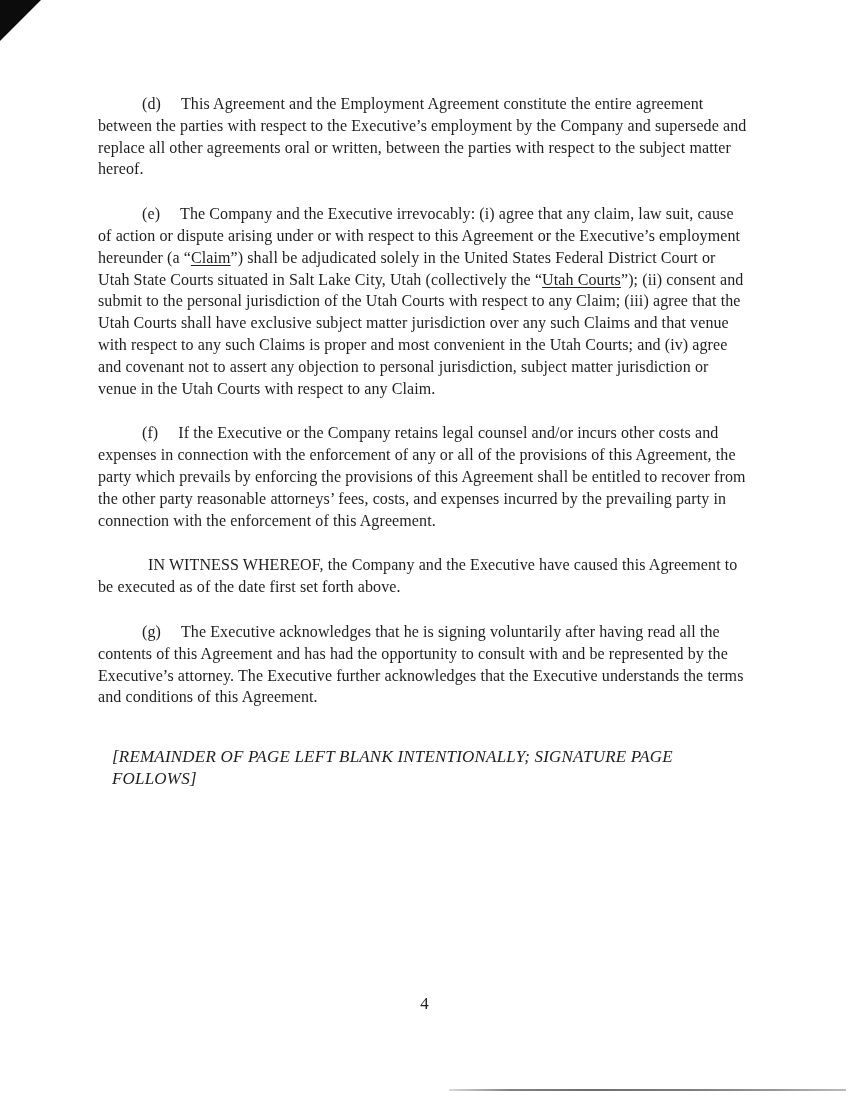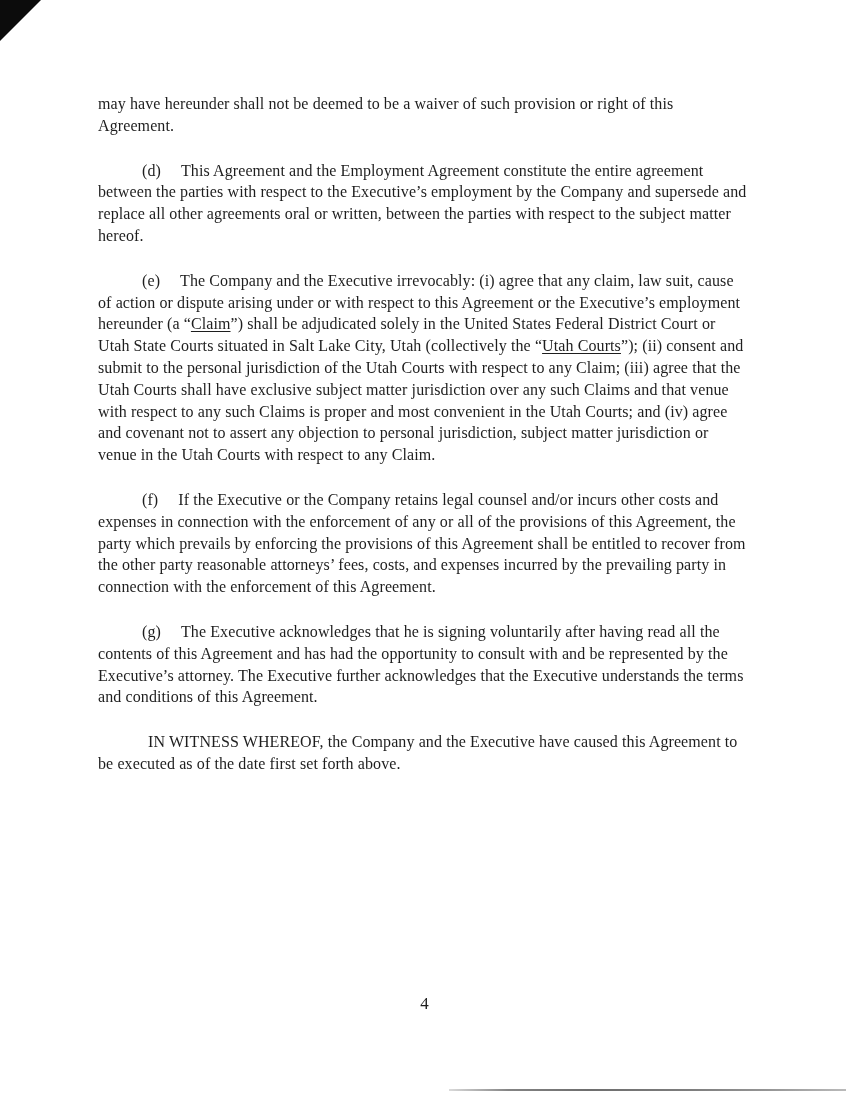--- a/index.html
+++ b/index.html
@@ -87,25 +87,25 @@
 </style>
 </head>
 <body>
 
 <div class="page">
 
   <div class="corner-fold" style="border-top-color: rgb(12, 12, 12);"></div>
 
   <div class="content" id="document-body">
 
-    <p class="para continuation"><span>may have hereunder shall not be deemed to be a waiver of such provision or right of this Agreement.</span></p>
       <p class="para labeled"><span class="plabel">(d)</span><span>This Agreement and the Employment Agreement constitute the entire agreement between the parties with respect to the Executive’s employment by the Company and supersede and replace all other agreements oral or written, between the parties with respect to the subject matter hereof.</span></p>
       <p class="para labeled"><span class="plabel">(e)</span><span>The Company and the Executive irrevocably: (i) agree that any claim, law suit, cause of action or dispute arising under or with respect to this Agreement or the Executive’s employment hereunder (a “</span><span class="u">Claim</span><span>”) shall be adjudicated solely in the United States Federal District Court or Utah State Courts situated in Salt Lake City, Utah (collectively the “</span><span class="u">Utah Courts</span><span>”); (ii) consent and submit to the personal jurisdiction of the Utah Courts with respect to any Claim; (iii) agree that the Utah Courts shall have exclusive subject matter jurisdiction over any such Claims and that venue with respect to any such Claims is proper and most convenient in the Utah Courts; and (iv) agree and covenant not to assert any objection to personal jurisdiction, subject matter jurisdiction or venue in the Utah Courts with respect to any Claim.</span></p>
       <p class="para labeled"><span class="plabel">(f)</span><span>If the Executive or the Company retains legal counsel and/or incurs other costs and expenses in connection with the enforcement of any or all of the provisions of this Agreement, the party which prevails by enforcing the provisions of this Agreement shall be entitled to recover from the other party reasonable attorneys’ fees, costs, and expenses incurred by the prevailing party in connection with the enforcement of this Agreement.</span></p>
+      <p class="para closing"><span>IN WITNESS WHEREOF, the Company and the Executive have caused this Agreement to be executed as of the date first set forth above.</span></p>
       <p class="para labeled"><span class="plabel">(g)</span><span>The Executive acknowledges that he is signing voluntarily after having read all the contents of this Agreement and has had the opportunity to consult with and be represented by the Executive’s attorney. The Executive further acknowledges that the Executive understands the terms and conditions of this Agreement.</span></p>
-      <p class="para closing"><span>IN WITNESS WHEREOF, the Company and the Executive have caused this Agreement to be executed as of the date first set forth above.</span></p>
+      <div class="notice">[REMAINDER OF PAGE LEFT BLANK INTENTIONALLY; SIGNATURE PAGE FOLLOWS]</div>
   </div>
 
   <div class="page-number">4</div>
 
   <div class="scan-line"></div>
 
 </div>
 
 </body></html>

